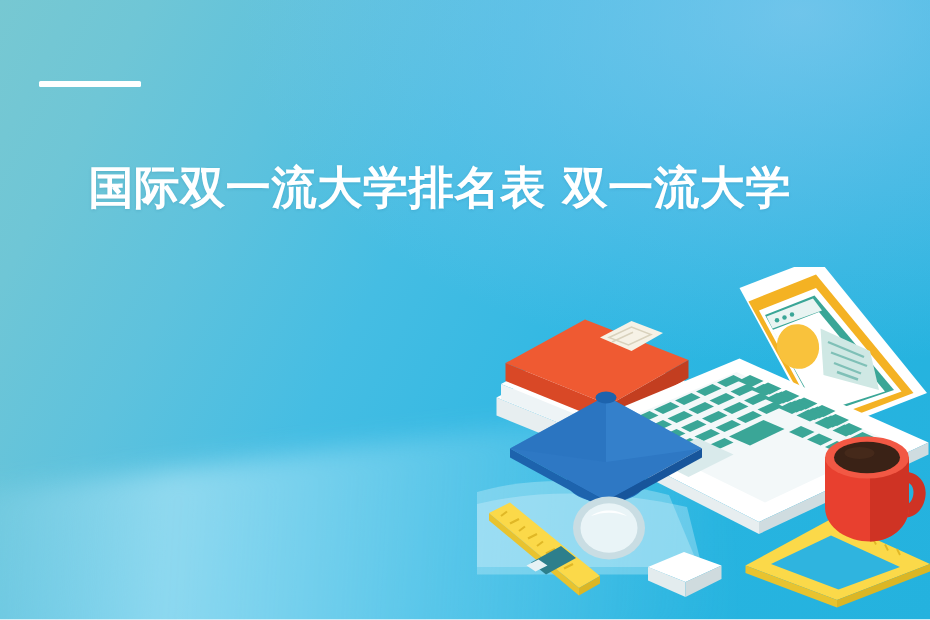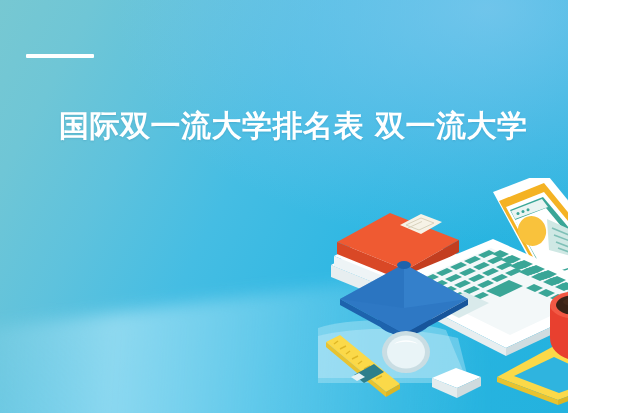--- a/index.html
+++ b/index.html
@@ -2,21 +2,21 @@
 <html><head>
 <meta charset="utf-8">
 <style>
   html, body {
     margin: 0;
     padding: 0;
     background: #ffffff;
   }
   #banner {
     position: relative;
-    width: 568px;
+    width: 620px;
     height: 413px;
     overflow: hidden;
     font-family: "DejaVu Sans", "Liberation Sans", sans-serif;
     background: linear-gradient(118deg,
         #77c8d2 0%,
         #6fc6d6 12%,
         #5ec2dd 26%,
         #45bde3 42%,
         #32b8e3 60%,
         #27b4e0 78%,

